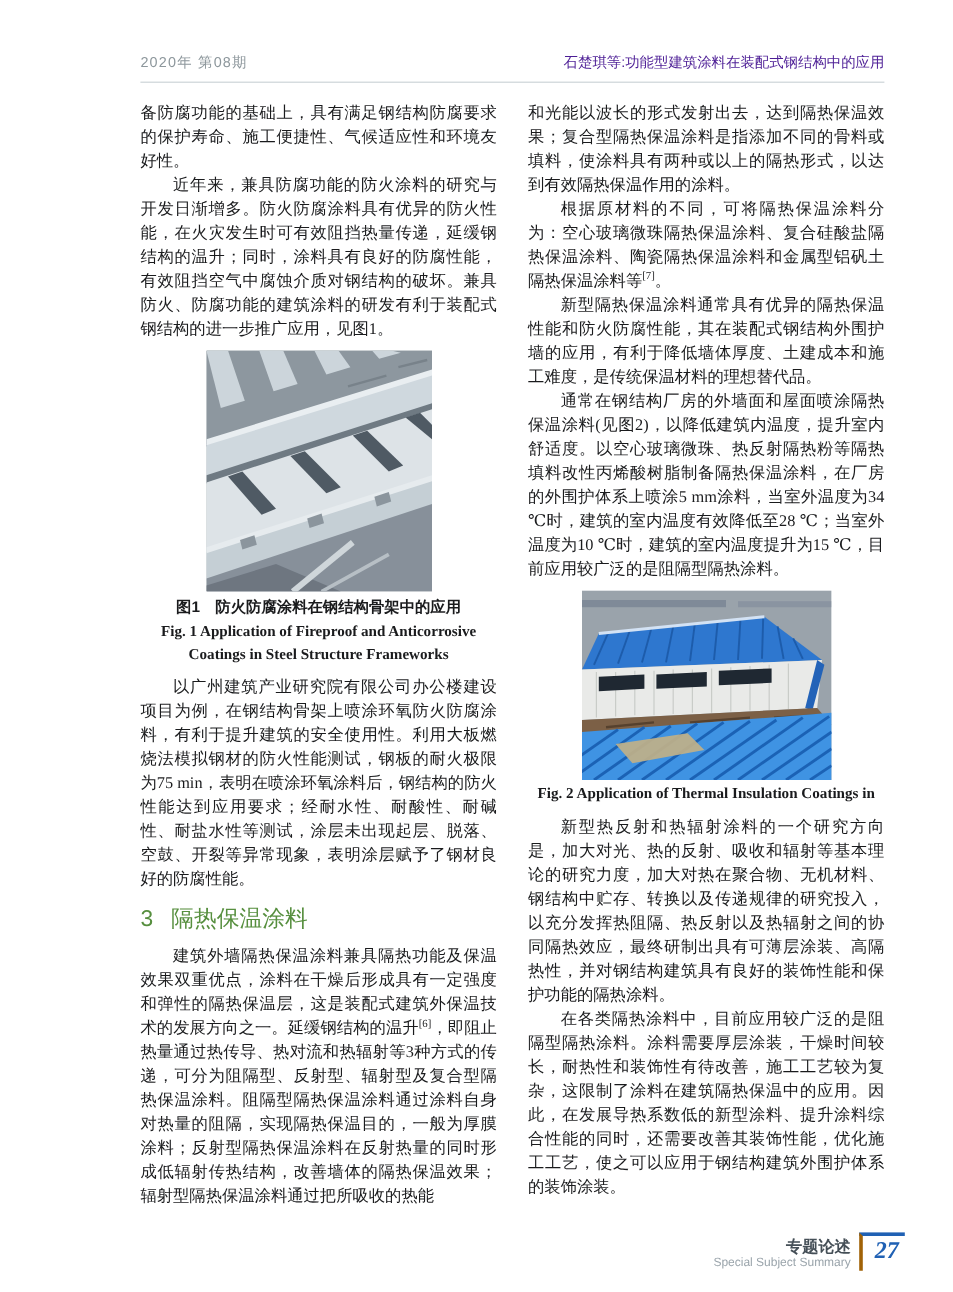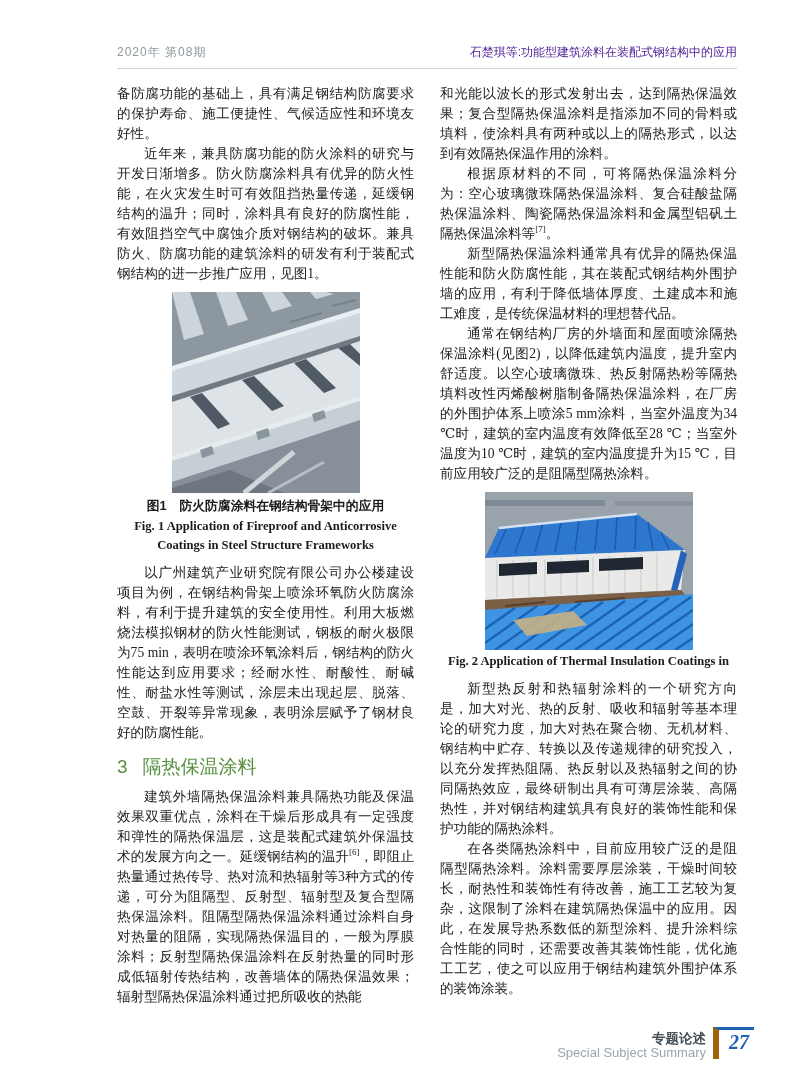--- a/index.html
+++ b/index.html
@@ -48,23 +48,23 @@
   }
   .section-heading .sec-title { margin-left:15px; }
   
   .footer {
     position:absolute; right:69px; bottom:18px;
     display:flex; align-items:center; gap:7px;
     font-family:"Liberation Sans","DejaVu Sans",sans-serif;
   }
   .footer-labels { text-align:right; padding-top:5px; }
   .footer-cn { font-size:13.5px; font-weight:bold; color:#454f57; line-height:16px; }
-  .footer-en { font-size:13px; color:#9aa4ab; line-height:11px; }
+  .footer-en { font-size:10px; color:#9aa4ab; line-height:11px; }
   .footer-pagebox {
-    border-top:3px solid #2061b4; border-left:6px solid #a16207;
+    border-top:3px solid #2061b4; border-left:3px solid #a16207;
     padding:1px 5px 6px 10px; margin-top:3px;
   }
   .footer-num {
     font-family:"Liberation Serif","DejaVu Serif",serif;
     font-style:italic; font-weight:bold; font-size:20px; color:#2061b4; line-height:22px;
   }
 </style>
 </head>
 <body>
 

